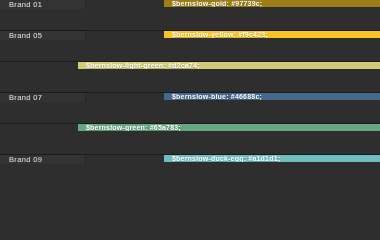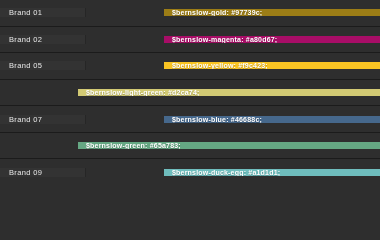--- a/index.html
+++ b/index.html
@@ -9,21 +9,21 @@
     font-family:"Liberation Sans",sans-serif;
   }
   #palette-table{
     width:380px;height:185px;
     display:flex;flex-direction:column;
     background:#2e2e2e;
   }
   .brand-row{
     flex:1 1 0;
     display:flex;
-    align-items:center;
+    align-items:flex-start;
     border-bottom:1px solid #1b1b1b;
     min-height:0;
   }
   .brand-row:last-child{border-bottom:none;}
   .row-label{
     width:86px;
     flex:0 0 86px;
     background:#333333;
     color:#e8e8e8;
     font-size:7.5px;
@@ -71,31 +71,20 @@
       <div class="swatches">
         <div class="swatch" style="background: rgb(143, 115, 22);"></div>
         <div class="swatch" style="background: rgb(138, 112, 24);"></div>
         <div class="swatch" style="background: rgb(126, 101, 18);"></div>
       </div>
       <div class="main-block" style="background: rgb(156, 125, 22);">
         <span class="var-text" style="color: rgb(255, 255, 255);">$bernslow-gold: #97739c;</span>
       </div>
     </div>
     <div class="brand-row">
-      <div class="row-label">Brand 02</div>
-      <div class="swatches">
-        <div class="swatch" style="background: rgb(160, 15, 102);"></div>
-        <div class="swatch" style="background: rgb(147, 13, 95);"></div>
-        <div class="swatch" style="background: rgb(130, 11, 84);"></div>
-      </div>
-      <div class="main-block" style="background: rgb(168, 13, 103);">
-        <span class="var-text" style="color: rgb(255, 255, 255);">$bernslow-magenta: #a80d67;</span>
-      </div>
-    </div>
-    <div class="brand-row">
       <div class="row-label">Brand 05</div>
       <div class="swatches">
         <div class="swatch" style="background: rgb(229, 181, 42);"></div>
         <div class="swatch" style="background: rgb(210, 166, 32);"></div>
         <div class="swatch" style="background: rgb(194, 154, 29);"></div>
       </div>
       <div class="main-block" style="background: rgb(249, 196, 35);">
         <span class="var-text" style="color: rgb(255, 255, 255);">$bernslow-yellow: #f9c423;</span>
       </div>
     </div>

